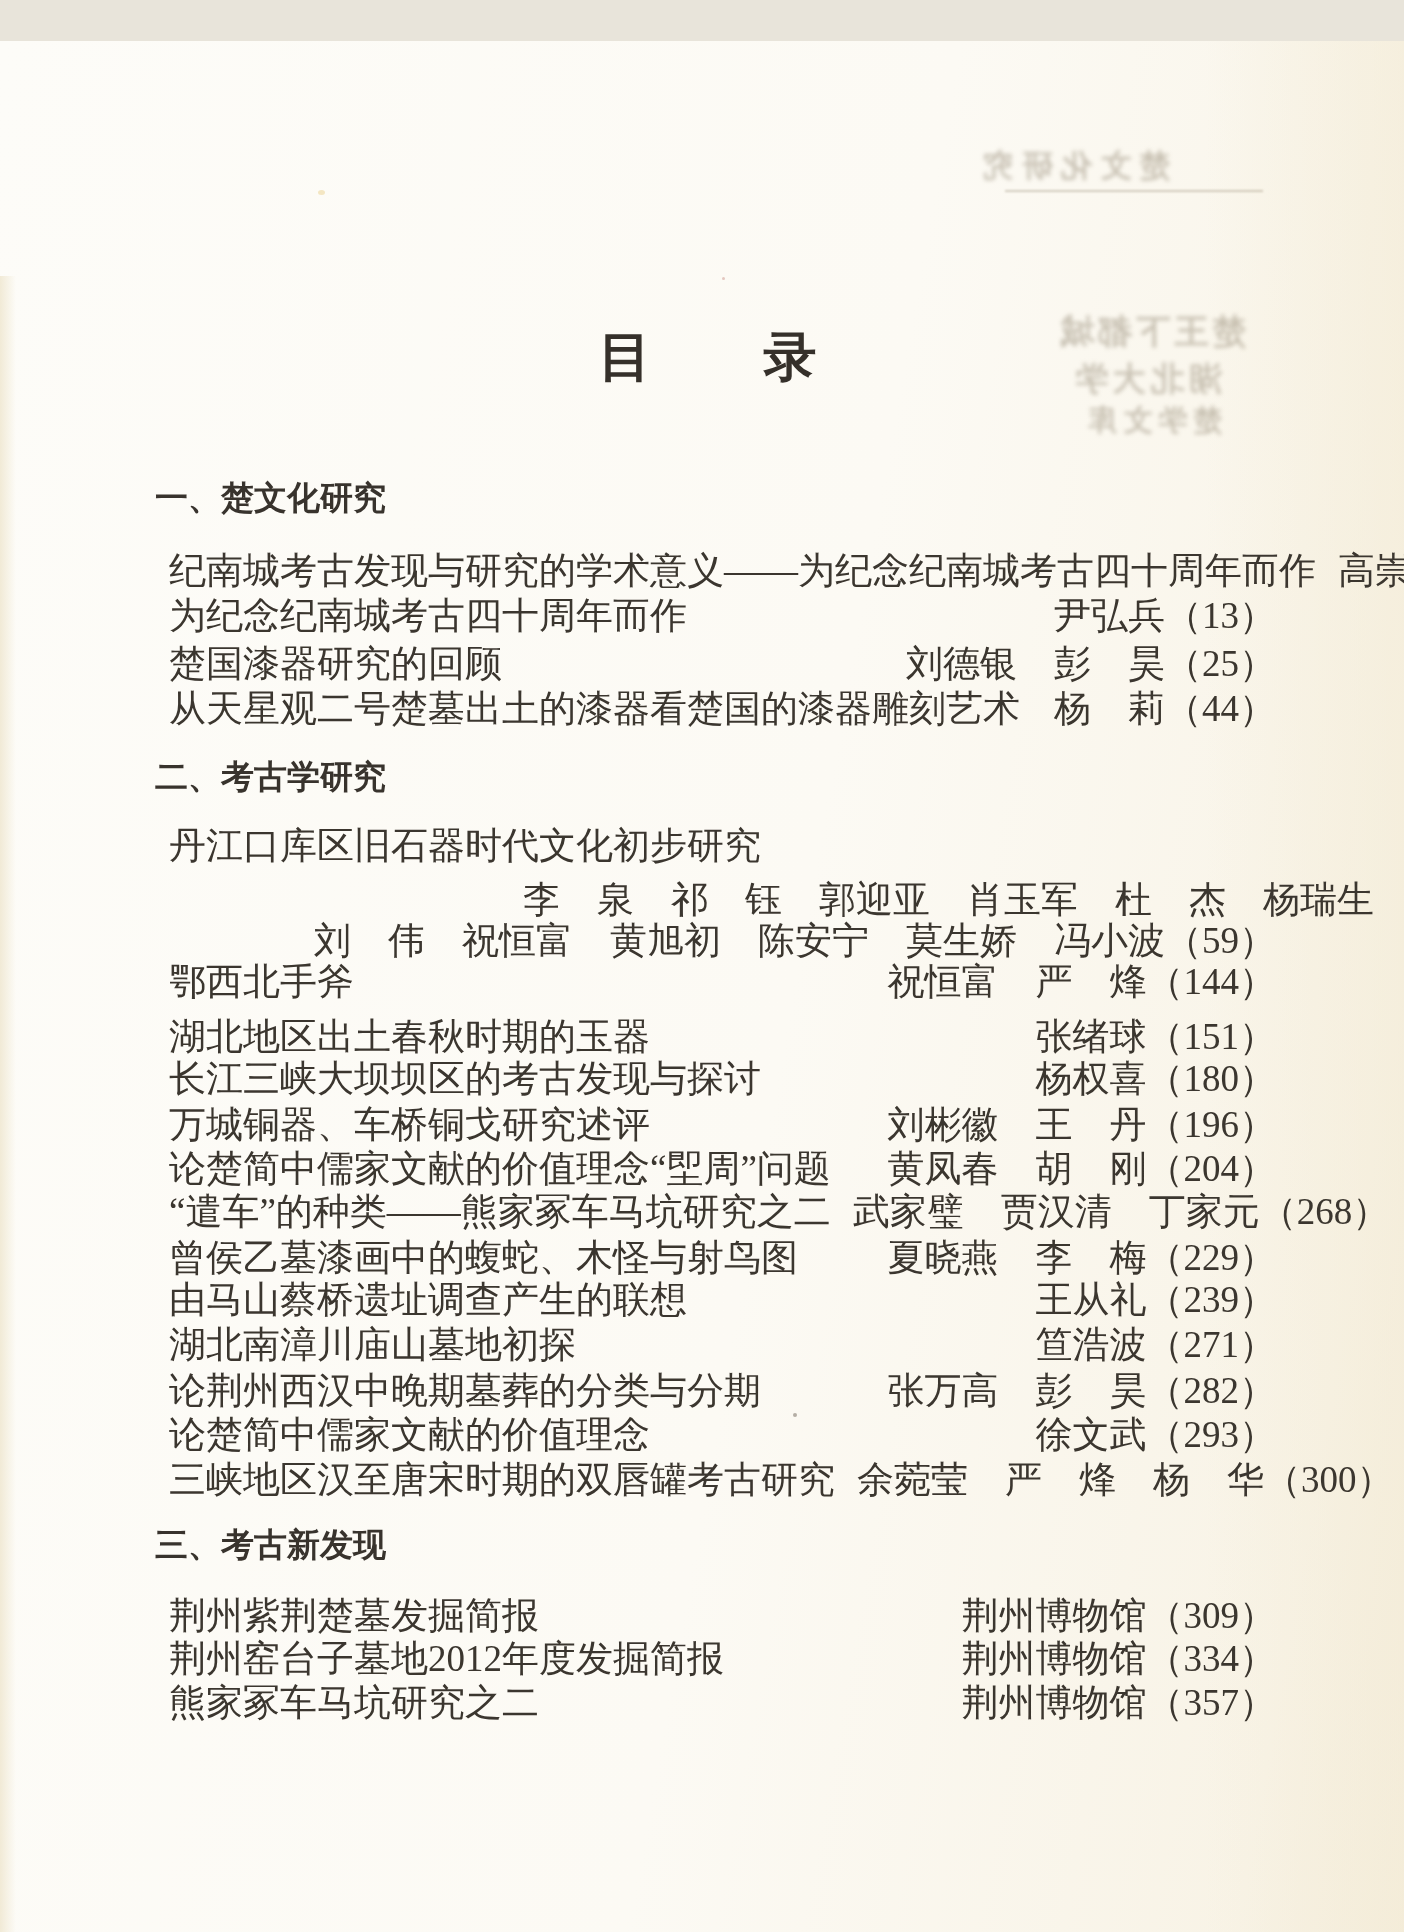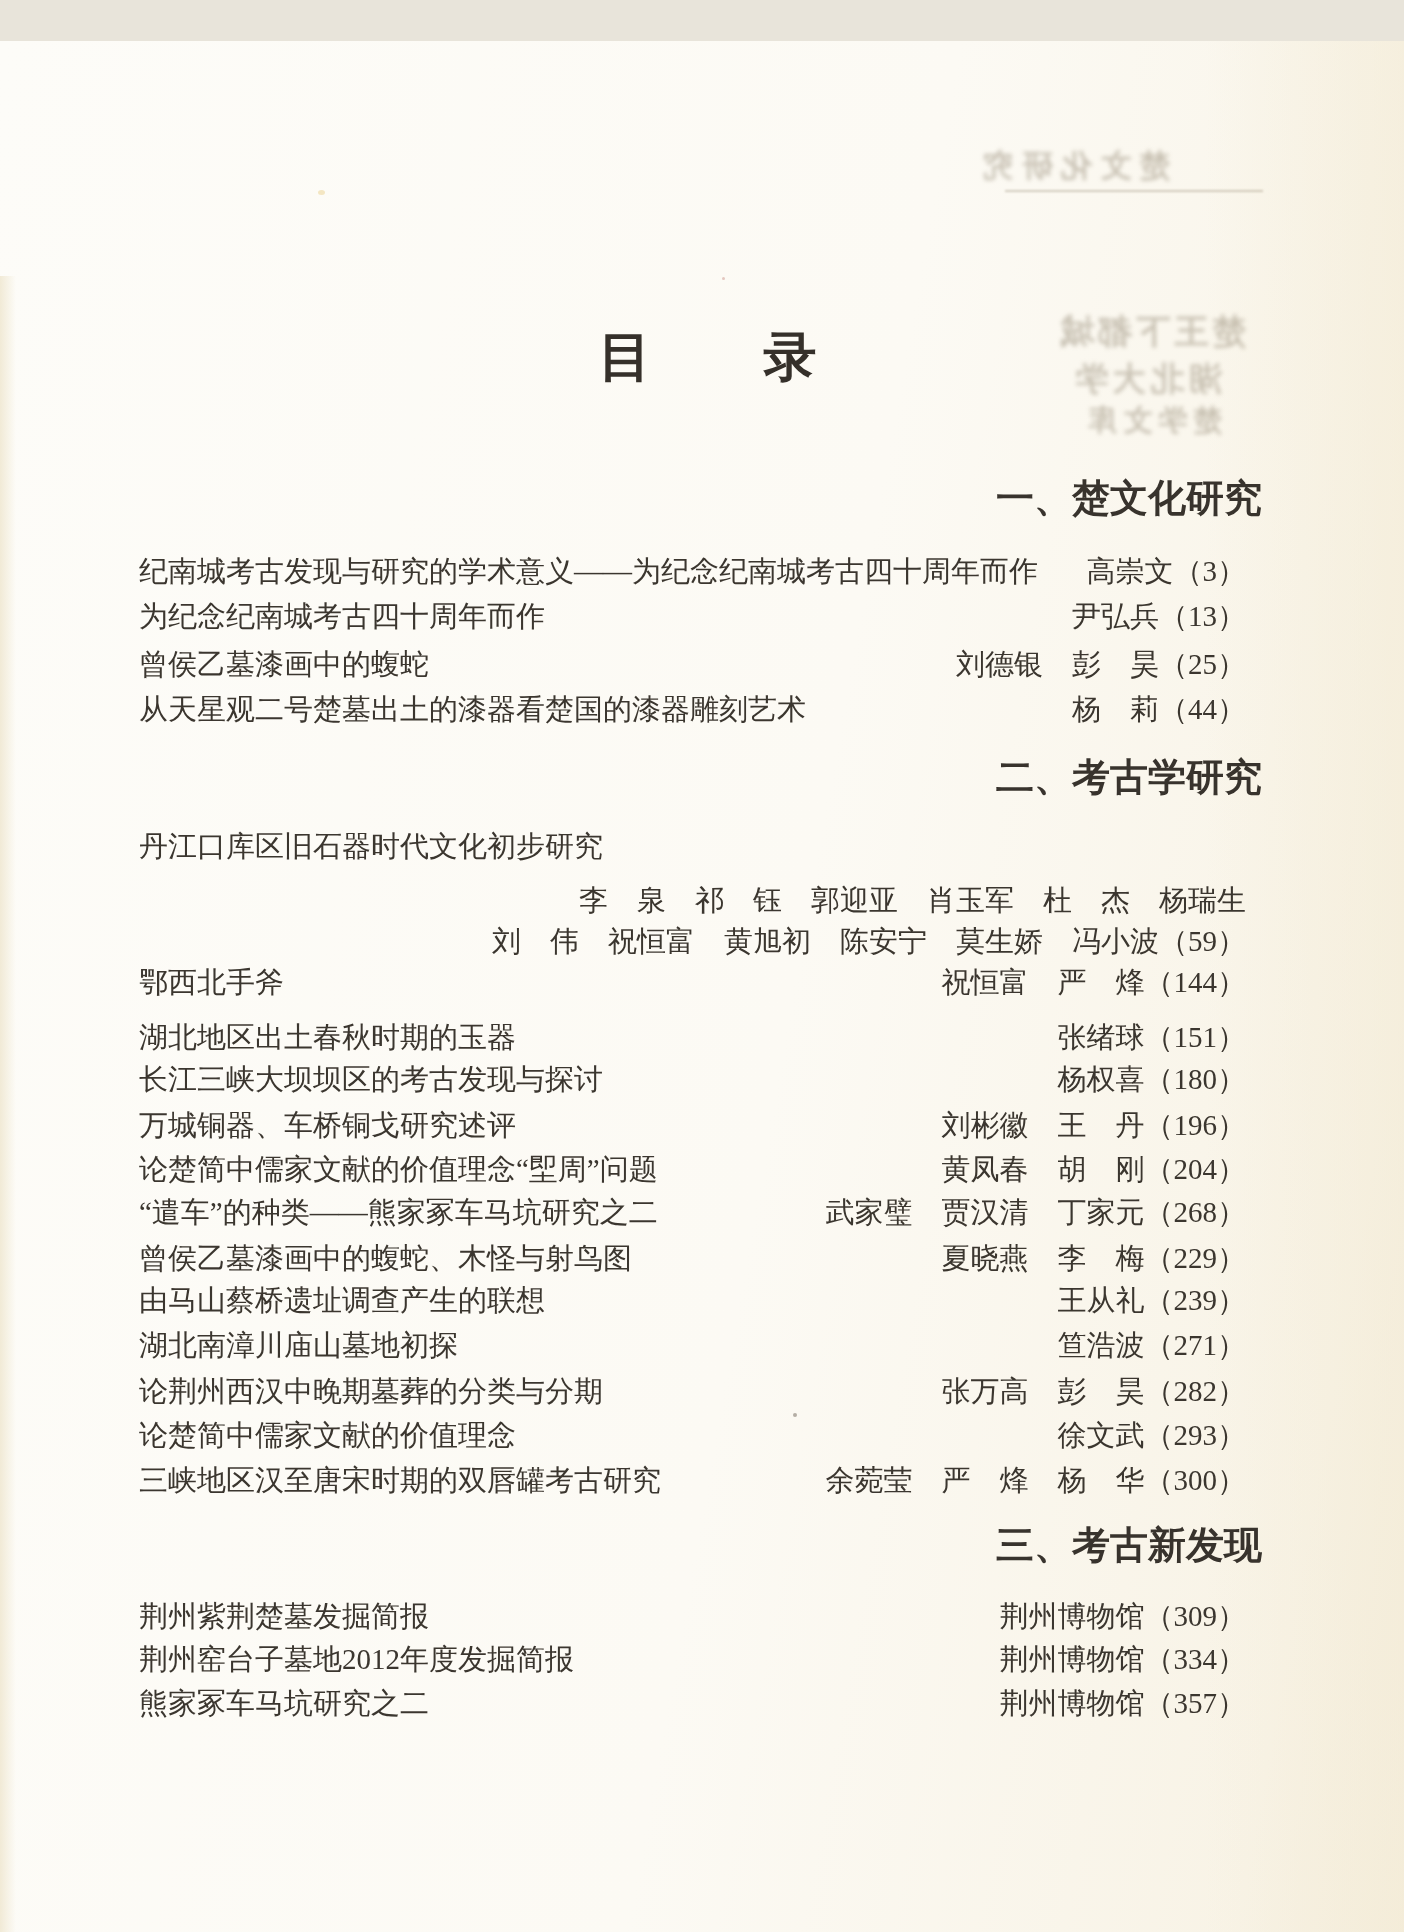--- a/index.html
+++ b/index.html
@@ -11,25 +11,25 @@
     font-family:"Liberation Serif","DejaVu Serif",serif;
     color:#3a352e;
     margin-top:41px;
   }
   .left-edge{position:absolute;left:0;top:235px;width:16px;height:1697px;
     background:linear-gradient(90deg,#f1ead6 0%,rgba(241,234,214,0) 100%);}
   .right-tint{position:absolute;right:0;top:0;width:200px;height:100%;
     background:linear-gradient(270deg,rgba(243,235,214,0.60),rgba(243,235,214,0));}
   .doc-title{position:absolute;left:155px;top:287px;width:1107px;text-align:center;
     font-size:53px;line-height:58px;font-weight:700;letter-spacing:2px;color:#35302a;}
-  .sec-heading{position:absolute;left:155px;width:1107px;text-align:right;
+  .sec-heading{position:absolute;left:155px;width:1107px;text-align:left;
     font-family:"Liberation Sans","DejaVu Sans",sans-serif;
-    font-size:38px;line-height:40px;font-weight:700;color:#38332d;}
-  .row{position:absolute;left:139px;width:1107px;height:38px;display:flex;
-    font-size:29px;line-height:38px;white-space:nowrap;color:#3b362f;justify-content:flex-end;}
+    font-size:33px;line-height:40px;font-weight:700;color:#38332d;}
+  .row{position:absolute;left:169px;width:1107px;height:38px;display:flex;
+    font-size:37px;line-height:38px;white-space:nowrap;color:#3b362f;}
   .row .t{flex:0 0 auto;}
   .row .tail{flex:0 0 auto;}
   .row .dots{flex:1 1 0;min-width:0;margin:0 10px 0 12px;
     background-image:radial-gradient(circle,#47423a 1.7px,rgba(0,0,0,0) 2.1px);
     background-size:9.8px 38px;background-position:4px 21px;background-repeat:repeat-x;}
   .row.fill .dots{margin-right:57px;}
   .row.auth1 .dots{flex:0 0 296px;margin-left:26px;}
   .row.auth1 .names{flex:0 0 auto;margin-left:22px;}
   .row.auth2{display:block;text-align:right;}
   .ghost{position:absolute;transform:scaleX(-1);filter:blur(2px);
@@ -71,21 +71,21 @@
     <span class="t">纪南城考古发现与研究的学术意义——为纪念纪南城考古四十周年而作</span>
     <span class="dots"></span>
     <span class="tail">高崇文（3）</span>
   </div>
   <div class="row" style="top:556px">
     <span class="t">为纪念纪南城考古四十周年而作</span>
     <span class="dots"></span>
     <span class="tail">尹弘兵（13）</span>
   </div>
   <div class="row" style="top:604px">
-    <span class="t">曾侯乙墓漆画中的蝮蛇</span>
+    <span class="t">楚国漆器研究的回顾</span>
     <span class="dots"></span>
     <span class="tail">刘德银　彭　昊（25）</span>
   </div>
   <div class="row" style="top:649px">
     <span class="t">从天星观二号楚墓出土的漆器看楚国的漆器雕刻艺术</span>
     <span class="dots"></span>
     <span class="tail">杨　莉（44）</span>
   </div>
 
   <div class="sec-heading" style="top:716px">二、考古学研究</div>

